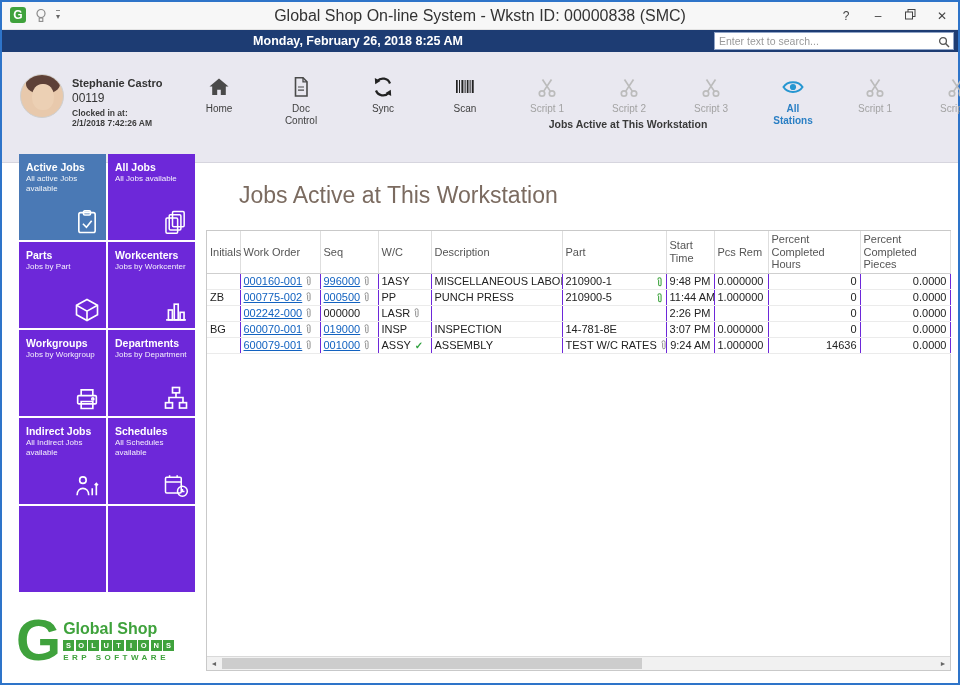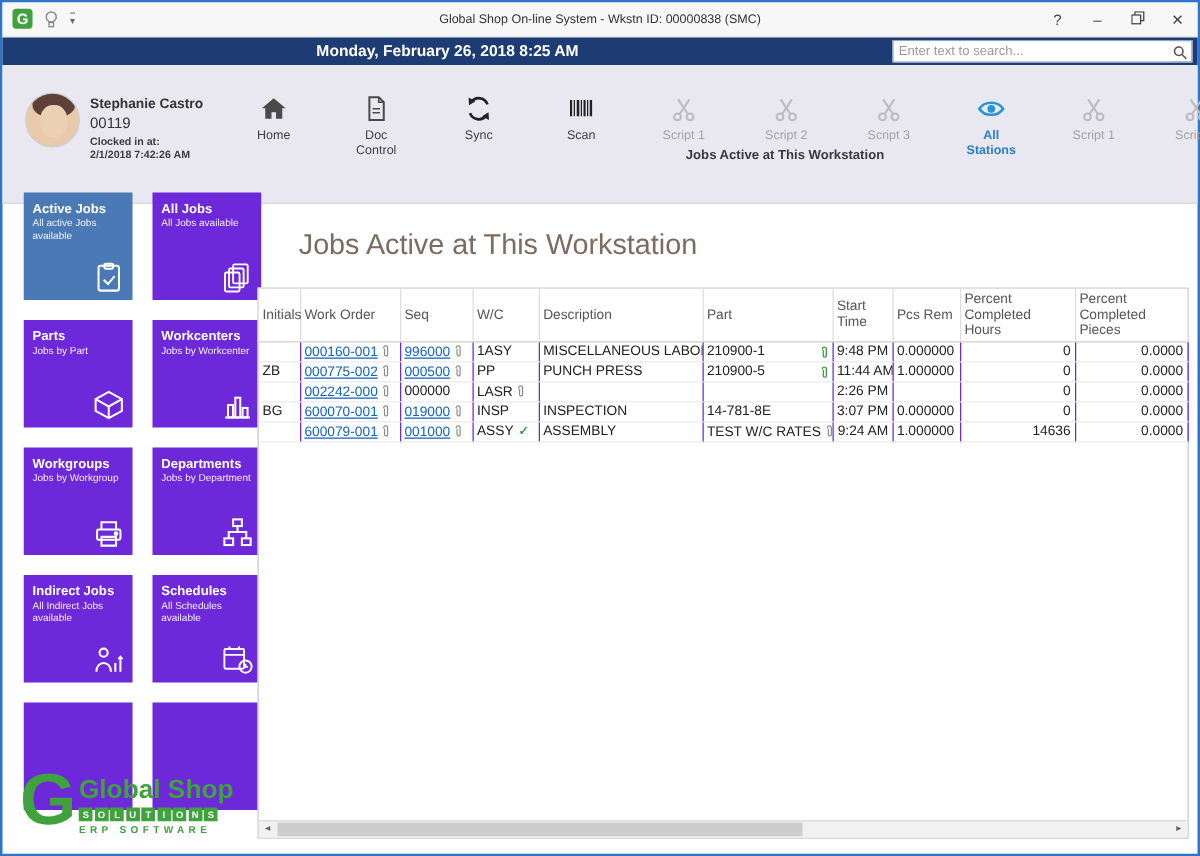--- a/index.html
+++ b/index.html
@@ -3,21 +3,21 @@
 <meta charset="utf-8">
 <style>
   * { margin:0; padding:0; box-sizing:border-box; }
   html,body { width:960px; height:685px; overflow:hidden; font-family:"Liberation Sans", sans-serif; background:#dfe3ea; }
   .window { position:relative; width:960px; height:685px; background:#ffffff; border:2px solid #2e74c9; }
 
   
   .titlebar { position:absolute; left:0; top:0; right:0; height:28px; background:#f7f7f7; border-bottom:1px solid #e3e3e3; }
   .tb-left { position:absolute; left:8px; top:5px; display:flex; align-items:center; gap:9px; }
   .app-logo { width:16px; height:16px; background:#3fa23c; color:#fff; font-weight:bold; font-size:12px; line-height:16px; text-align:center; border-radius:3px; }
-  .tb-title { position:absolute; left:0; right:0; top:0; height:28px; line-height:28px; text-align:center; font-size:10px; color:#333; }
+  .tb-title { position:absolute; left:0; right:0; top:0; height:28px; line-height:28px; text-align:center; font-size:16px; color:#333; }
   .tb-right { position:absolute; right:10px; top:0; height:28px; display:flex; align-items:center; gap:20px; }
   .tb-btn { font-size:12px; color:#444; cursor:pointer; min-width:12px; text-align:center; }
   .qa-arrow { font-size:8px; color:#666; border-top:1px solid #888; padding-top:1px; }
 
   
   .datebar { position:absolute; left:0; top:28px; right:0; height:22px; background:#1d3c73; }
   .date-text { position:absolute; left:0; top:0; width:712px; height:22px; line-height:22px; text-align:center; color:#fff; font-weight:bold; font-size:12.5px; }
   .searchbox { position:absolute; left:712px; top:2px; width:240px; height:18px; background:#fff; border:1px solid #8fa3c6; }
   .searchbox input { position:absolute; left:0; top:0; width:222px; height:16px; border:none; outline:none; font-size:10.5px; color:#333; padding-left:4px; font-family:"Liberation Sans", sans-serif; }
   .searchbox input::placeholder { color:#9a9a9a; }
@@ -37,32 +37,32 @@
 
   .ribbon-items { position:absolute; left:194px; top:20px; display:flex;gap:36px; }
   .ritem { width:46px; min-height:58px; text-align:center; cursor:pointer; padding-top:3px; }
   .ricon { display:block; height:26px; margin:0 auto 2px; }
   .rlabel { display:block; font-size:10px; color:#3f3f3f; line-height:1.15; }
   .ritem.disabled .rlabel { color:#a3a3a3; }
   .ritem.active .rlabel { color:#2a7fc4; font-weight:bold; }
   .ribbon-caption { position:absolute; left:528px; top:66px; width:196px; text-align:center; font-size:10.5px; font-weight:bold; color:#3a3a3a; }
 
   
-  .sidebar { position:absolute; left:17px; top:152px; width:178px; display:grid; grid-template-columns:87px 87px; gap:16px; }
+  .sidebar { position:absolute; left:17px; top:152px; width:178px; display:grid; grid-template-columns:87px 87px; gap:2px; }
   .tile { position:relative; height:86px; color:#fff; cursor:pointer; background:#6d28d9; }
   .tile.blue { background:#4a79b5; }
   .tile-title { font-size:10.5px; font-weight:bold; padding:7px 7px 1px; }
   .tile-sub { font-size:8px; line-height:1.3; padding:0 7px; opacity:.93; }
   .tile-icon { position:absolute; right:5px; bottom:4px; width:28px; height:28px; }
 
   
   .gs-logo { position:absolute; left:14px; top:612px; width:180px; display:flex; gap:4px; }
   .gs-g { font-size:58px; font-weight:bold; color:#3fa23c; line-height:.88; letter-spacing:-2px; }
   .gs-right { padding-top:6px; }
-  .gs-name { font-size:21px; font-weight:bold; color:#3fa23c; letter-spacing:0; white-space:nowrap; }
+  .gs-name { font-size:16px; font-weight:bold; color:#3fa23c; letter-spacing:0; white-space:nowrap; }
   .gs-squares { display:flex; gap:1.5px; margin-top:2px; }
   .gs-sq { width:11px; height:11px; background:#3fa23c; color:#fff; font-size:7.5px; font-weight:bold; text-align:center; line-height:11px; }
   .gs-tag { margin-top:2px; font-size:8px; font-weight:bold; color:#3fa23c; letter-spacing:3.5px; }
 
   
   .main-heading { position:absolute; left:237px; top:180px; font-size:23px; font-weight:normal; color:#7b6b60; }
   .table-frame { position:absolute; left:204px; top:228px; width:745px; height:441px; border:1px solid #c9c9c9; background:#fff; }
   table.grid { border-collapse:collapse; table-layout:fixed; width:743px; font-size:11px; color:#222; }
   table.grid th { font-weight:normal; color:#555; text-align:left; padding:2px 3px; border-right:1px solid #dedede; border-bottom:1px solid #cfcfcf; height:27px; line-height:1.15; vertical-align:middle; background:#fff; }
   table.grid td { padding:1px 3px; border-right:1px solid #6d28d9; border-bottom:1px solid #ebebeb; height:16px; white-space:nowrap; overflow:hidden;margin-left:44px; }

